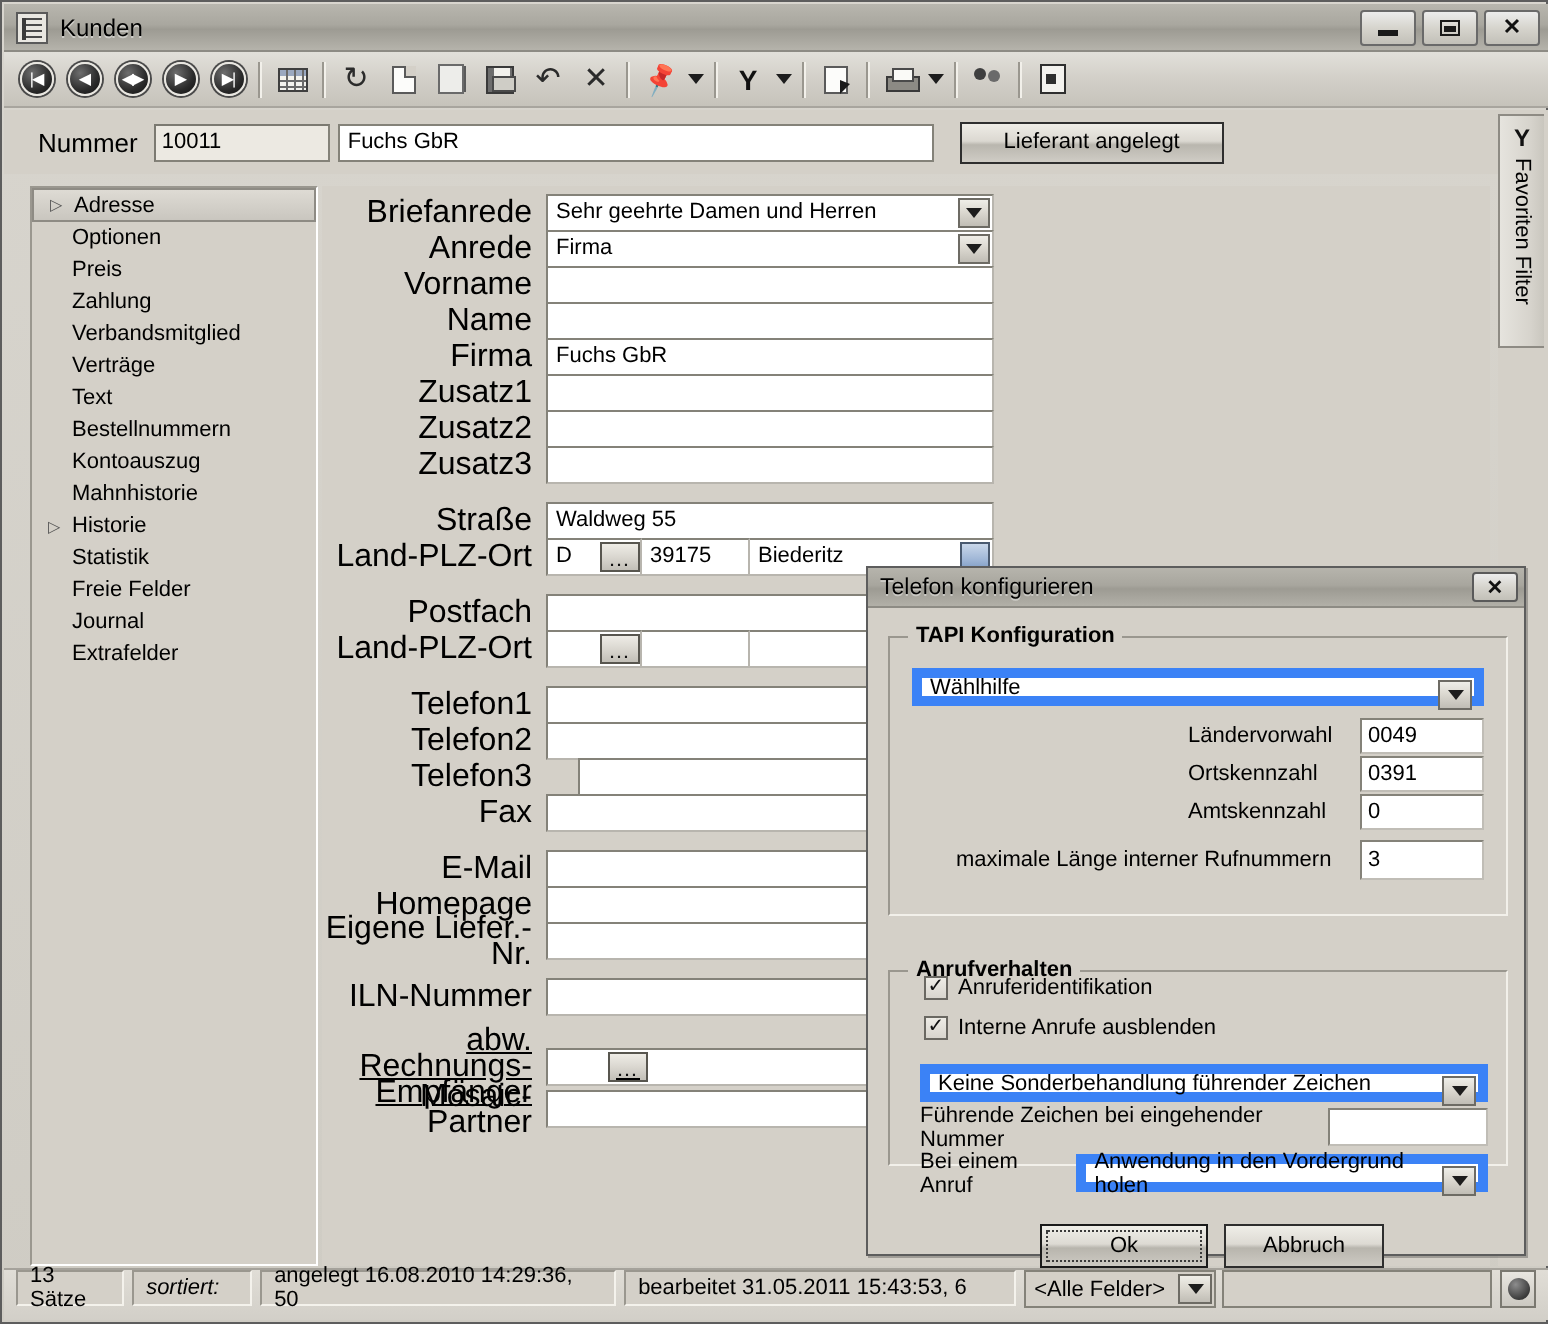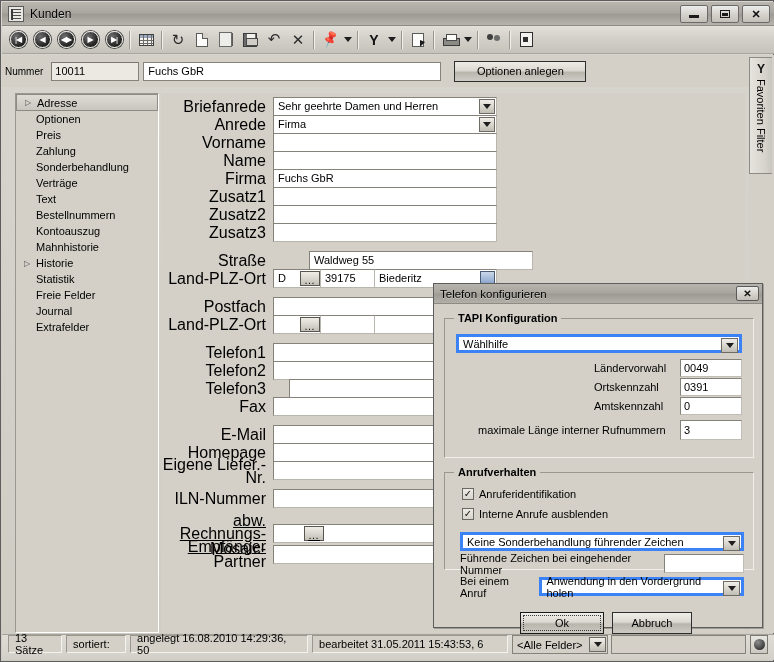--- a/index.html
+++ b/index.html
@@ -119,21 +119,21 @@
   .ic-people::after { content:""; position:absolute; left:8px; top:2px; width:6px;height:6px;border-radius:50%;background:#6a6a6a; }
   .ic-card { width: 13px; height: 15px; background:#f3f2ee; border:1.5px solid #2f2f2f; position:relative; }
   .ic-card::after { content:""; position:absolute; left:2px; top:4px; width:5px;height:5px; background:#2f2f2f; }
 
   
   .header-row {
     position: absolute; left: 1px; top: 54px; width: 772px; height: 32px;
     background: #d4d0c8;
     display: flex; align-items: center;
   }
-  .lbl-nummer { margin-left: 3px; font-size: 10px; color: #000; }
+  .lbl-nummer { margin-left: 17px; font-size: 13px; color: #000; }
   .inp-nummer {
     margin-left: 8px; width: 88px; height: 19px;
     background: #ece9e2; border: 1px solid #848279;
     border-top-color:#7b7971; border-left-color:#7b7971;
     font-size: 11px; padding: 0 3px; line-height: 17px; color:#000;
   }
   .inp-name {
     margin-left: 4px; width: 298px; height: 19px;
     background: #ffffff; border: 1px solid #848279;
     font-size: 11px; padding: 0 4px; line-height: 17px; color:#000;
@@ -290,21 +290,21 @@
     position: absolute; top: -7px; left: 9px; background: #d4d0c8;
     padding: 0 4px; font-size: 11px; font-weight: bold; color:#000;
   }
   .dlg-lbl { font-size: 11px; color:#000; text-align: left; }
   .dlg-inp {
     background:#fff; border:1px solid #848279;
     border-right-color:#c0bdb6; border-bottom-color:#c0bdb6;
     font-size:11px; color:#000; padding: 0 3px; display:flex; align-items:center;
   }
   .dlg-combo {
-    background:#fff; border:3px solid #3b82f6;
+    background:#fff; border:5px solid #3b82f6;
     font-size:11px; color:#000; padding: 0 20px 0 4px;
     display:flex; align-items:center; position:relative;
   }
   .chk-row { position:absolute; display:flex; align-items:center; font-size:11px; color:#000; }
   .chk {
     width: 12px; height: 12px; margin-right: 5px;
     background: linear-gradient(to bottom, #eeece6, #d8d5ce);
     border: 1px solid #6a6862;
     display:flex; align-items:center; justify-content:center;
     font-size: 10px; color:#111; line-height:1;
@@ -425,21 +425,21 @@
       <div class="tb-sep"></div>
       <div class="tb-item">
           <div class="ic-card"></div>
         </div>
     </div>
 
     <div class="header-row">
       <span class="lbl-nummer">Nummer</span>
       <div class="inp-nummer">10011</div>
       <div class="inp-name">Fuchs GbR</div>
-      <div class="btn-lieferant">Optionen anlegen</div>
+      <div class="btn-lieferant">Lieferant angelegt</div>
     </div>
 
     <div class="tree-panel" id="tree">
         <div class="tree-item selected">
           <span class="tree-exp">▷</span>
           <span class="tree-lbl">Adresse</span>
         </div>
         <div class="tree-item">
           <span class="tree-exp"></span>
           <span class="tree-lbl">Optionen</span>
@@ -447,21 +447,21 @@
         <div class="tree-item">
           <span class="tree-exp"></span>
           <span class="tree-lbl">Preis</span>
         </div>
         <div class="tree-item">
           <span class="tree-exp"></span>
           <span class="tree-lbl">Zahlung</span>
         </div>
         <div class="tree-item">
           <span class="tree-exp"></span>
-          <span class="tree-lbl">Sonderbehandlung</span>
+          <span class="tree-lbl">Verbandsmitglied</span>
         </div>
         <div class="tree-item">
           <span class="tree-exp"></span>
           <span class="tree-lbl">Verträge</span>
         </div>
         <div class="tree-item">
           <span class="tree-exp"></span>
           <span class="tree-lbl">Text</span>
         </div>
         <div class="tree-item">
@@ -548,21 +548,21 @@
           </div>
         </div>
         <div class="frow" style="top: 130px; left: 0px;">
           <div class="flabel">Zusatz3</div>
           <div class="fval" style="width: 224px;">
             <span></span>
           </div>
         </div>
         <div class="frow" style="top: 158px; left: 0px;">
           <div class="flabel">Straße</div>
-          <div class="fval" style="width: 224px; margin-left: 36px;">
+          <div class="fval" style="width: 224px;">
             <span>Waldweg 55</span>
           </div>
         </div>
         <div class="frow" style="top: 176px; left: 0px;">
           <div class="flabel">Land-PLZ-Ort</div>
           <div style="display: flex;">
             <div class="fval" style="width: 48px; padding-right: 0px; justify-content: space-between;">
               <span>D</span>
               <span class="dots-btn">…</span>
             </div>
@@ -665,21 +665,21 @@
 
     <div class="vtab-strip">
       <div class="vtab">
         <span class="vtab-icon">Y</span>
         <span class="vtab-text">Favoriten Filter</span>
       </div>
     </div>
 
     <div class="statusbar">
       <div class="sb-cell">13 Sätze</div>
-      <div class="sb-cell" style="min-width:60px;">sortiert:</div>
+      <div class="sb-cell" style="min-width:60px;font-style:italic;">sortiert:</div>
       <div class="sb-cell" style="min-width:178px;">angelegt 16.08.2010 14:29:36, 50</div>
       <div class="sb-cell" style="min-width:196px;">bearbeitet 31.05.2011 15:43:53, 6</div>
       <div style="flex:1 1 auto;"></div>
       <div class="sb-combo">
         <span>&lt;Alle Felder&gt;</span>
         <span class="combo-arrow">
             <span class="tri-down"></span>
           </span>
       </div>
       <div class="sb-input"></div>
@@ -723,21 +723,21 @@
         <div style="position:absolute; left:160px; top:93px; width:148px; height:18px; display:flex; align-items:center;">
           <span class="dlg-lbl" style="flex:1 1 auto; padding-right:12px;">Amtskennzahl</span>
           <span class="dlg-inp" style="width:62px;height:18px;">0</span>
         </div>
 
         <div style="position:absolute; left:44px; top:116px; width:264px; height:20px; display:flex; align-items:center;">
           <span class="dlg-lbl" style="flex:1 1 auto; padding-right:6px;">maximale Länge interner Rufnummern</span>
           <span class="dlg-inp" style="width:62px;height:20px;">3</span>
         </div>
 
-        <div class="groupbox" style="left:10px; top:168px; width:310px; height:98px;padding-left:44px;">
+        <div class="groupbox" style="left:10px; top:181px; width:310px; height:98px;padding-left:44px;">
           <span class="gb-title">Anrufverhalten</span>
         </div>
 
         <div class="chk-row" style="left:28px; top:184px;">
           <span class="chk">✓</span>
           <span>Anruferidentifikation</span>
         </div>
         <div class="chk-row" style="left:28px; top:204px;">
           <span class="chk">✓</span>
           <span>Interne Anrufe ausblenden</span>

